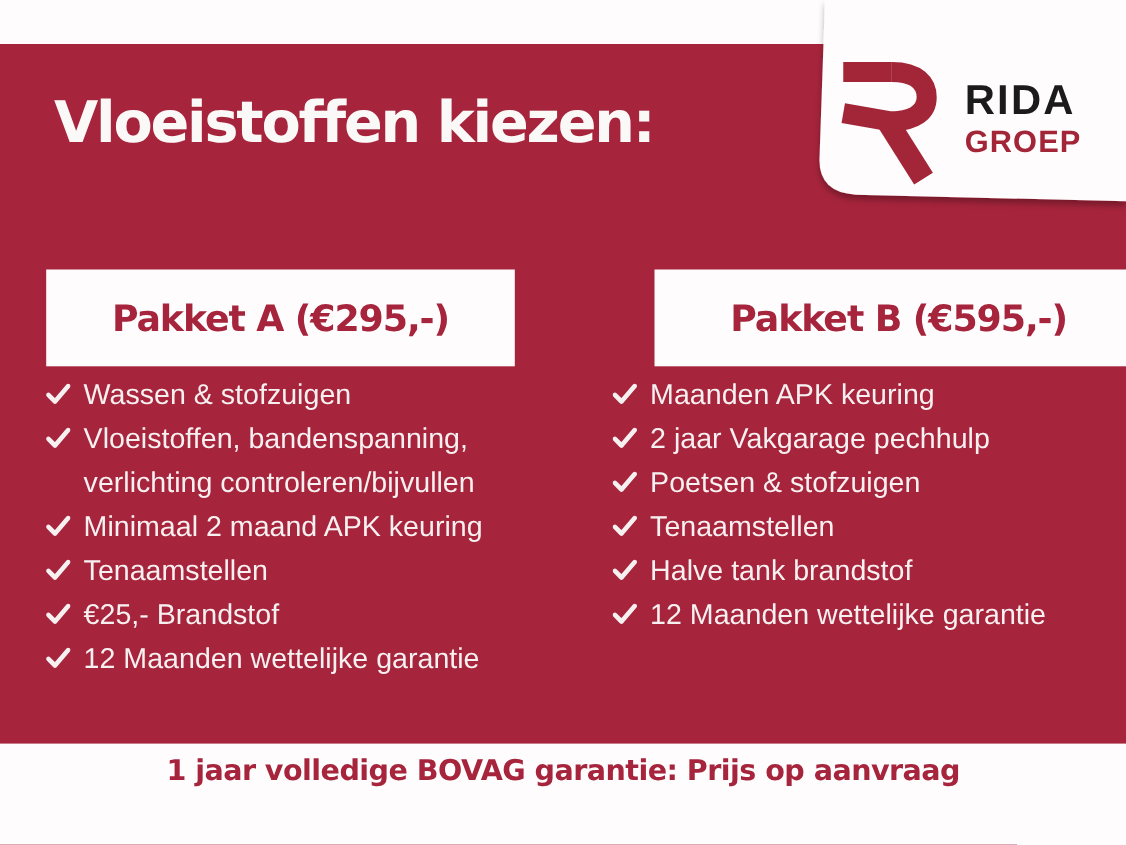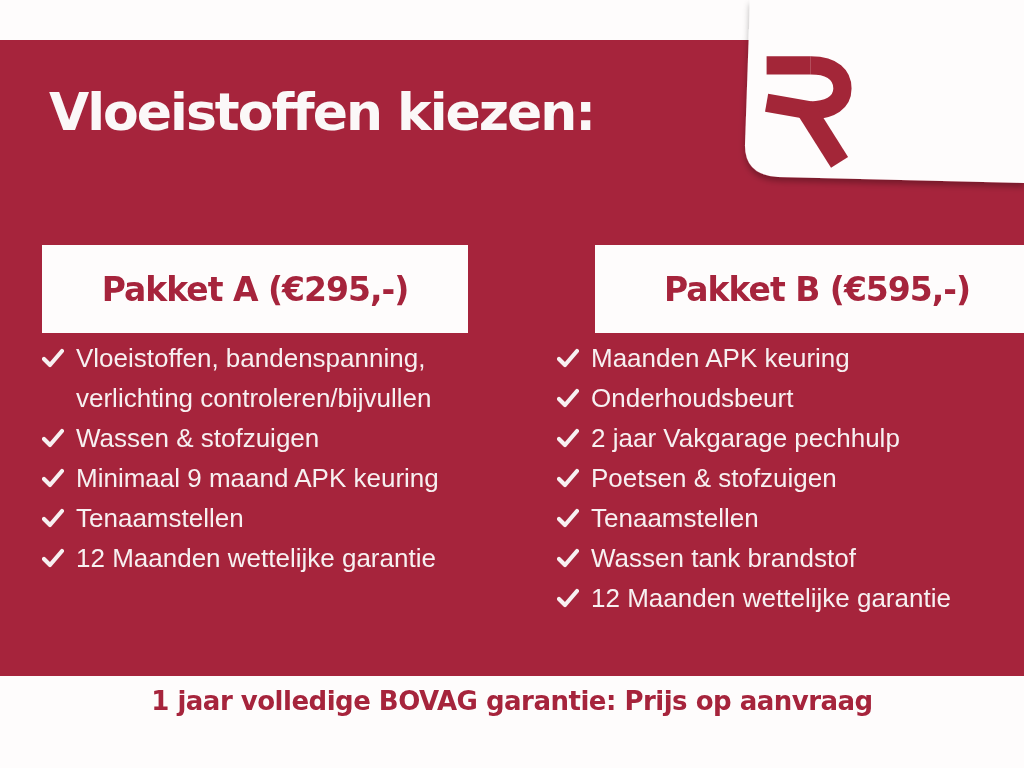--- a/index.html
+++ b/index.html
@@ -112,49 +112,57 @@
 
   <svg class="r-mark" viewBox="0 0 100 130">
     <g stroke="#A32638" fill="none" stroke-linecap="butt">
       <path d="M10 17 L56 17" stroke-width="19"></path>
       <path d="M56 17 C80 17 89 28 89 41 C89 55 78 63 56 64" stroke-width="19"></path>
       <path d="M10 56 L56 64" stroke-width="19"></path>
       <path d="M50 61 L86 118" stroke-width="21"></path>
     </g>
   </svg>
 
+  <div class="logo-rida">RIDA</div>
+  <div class="logo-groep">GROEP</div>
 
   <div class="pkg-header a">
     <span class="pkg-title">Pakket A (€295,-)</span>
   </div>
   <div class="pkg-list a">
     <div class="item">
       <svg class="check" viewBox="0 0 22 20">
           <path d="M2 11 L8 17 L20 3" stroke="#F7F0F1" stroke-width="4.2" fill="none" stroke-linecap="round" stroke-linejoin="round"></path>
         </svg>
+      <span class="item-text">Wassen &amp; stofzuigen</span>
+    </div>
+    <div class="item">
+      <svg class="check" viewBox="0 0 22 20">
+          <path d="M2 11 L8 17 L20 3" stroke="#F7F0F1" stroke-width="4.2" fill="none" stroke-linecap="round" stroke-linejoin="round"></path>
+        </svg>
       <span class="item-text">Vloeistoffen, bandenspanning,
 verlichting controleren/bijvullen</span>
     </div>
     <div class="item">
       <svg class="check" viewBox="0 0 22 20">
           <path d="M2 11 L8 17 L20 3" stroke="#F7F0F1" stroke-width="4.2" fill="none" stroke-linecap="round" stroke-linejoin="round"></path>
         </svg>
-      <span class="item-text">Wassen &amp; stofzuigen</span>
-    </div>
-    <div class="item">
-      <svg class="check" viewBox="0 0 22 20">
-          <path d="M2 11 L8 17 L20 3" stroke="#F7F0F1" stroke-width="4.2" fill="none" stroke-linecap="round" stroke-linejoin="round"></path>
-        </svg>
-      <span class="item-text">Minimaal 9 maand APK keuring</span>
+      <span class="item-text">Minimaal 2 maand APK keuring</span>
     </div>
     <div class="item">
       <svg class="check" viewBox="0 0 22 20">
           <path d="M2 11 L8 17 L20 3" stroke="#F7F0F1" stroke-width="4.2" fill="none" stroke-linecap="round" stroke-linejoin="round"></path>
         </svg>
       <span class="item-text">Tenaamstellen</span>
+    </div>
+    <div class="item">
+      <svg class="check" viewBox="0 0 22 20">
+          <path d="M2 11 L8 17 L20 3" stroke="#F7F0F1" stroke-width="4.2" fill="none" stroke-linecap="round" stroke-linejoin="round"></path>
+        </svg>
+      <span class="item-text">€25,- Brandstof</span>
     </div>
     <div class="item">
       <svg class="check" viewBox="0 0 22 20">
           <path d="M2 11 L8 17 L20 3" stroke="#F7F0F1" stroke-width="4.2" fill="none" stroke-linecap="round" stroke-linejoin="round"></path>
         </svg>
       <span class="item-text">12 Maanden wettelijke garantie</span>
     </div>
   </div>
 
   <div class="pkg-header b">
@@ -164,45 +172,39 @@
     <div class="item">
       <svg class="check" viewBox="0 0 22 20">
           <path d="M2 11 L8 17 L20 3" stroke="#F7F0F1" stroke-width="4.2" fill="none" stroke-linecap="round" stroke-linejoin="round"></path>
         </svg>
       <span class="item-text">Maanden APK keuring</span>
     </div>
     <div class="item">
       <svg class="check" viewBox="0 0 22 20">
           <path d="M2 11 L8 17 L20 3" stroke="#F7F0F1" stroke-width="4.2" fill="none" stroke-linecap="round" stroke-linejoin="round"></path>
         </svg>
-      <span class="item-text">Onderhoudsbeurt</span>
-    </div>
-    <div class="item">
-      <svg class="check" viewBox="0 0 22 20">
-          <path d="M2 11 L8 17 L20 3" stroke="#F7F0F1" stroke-width="4.2" fill="none" stroke-linecap="round" stroke-linejoin="round"></path>
-        </svg>
       <span class="item-text">2 jaar Vakgarage pechhulp</span>
     </div>
     <div class="item">
       <svg class="check" viewBox="0 0 22 20">
           <path d="M2 11 L8 17 L20 3" stroke="#F7F0F1" stroke-width="4.2" fill="none" stroke-linecap="round" stroke-linejoin="round"></path>
         </svg>
       <span class="item-text">Poetsen &amp; stofzuigen</span>
     </div>
     <div class="item">
       <svg class="check" viewBox="0 0 22 20">
           <path d="M2 11 L8 17 L20 3" stroke="#F7F0F1" stroke-width="4.2" fill="none" stroke-linecap="round" stroke-linejoin="round"></path>
         </svg>
       <span class="item-text">Tenaamstellen</span>
     </div>
     <div class="item">
       <svg class="check" viewBox="0 0 22 20">
           <path d="M2 11 L8 17 L20 3" stroke="#F7F0F1" stroke-width="4.2" fill="none" stroke-linecap="round" stroke-linejoin="round"></path>
         </svg>
-      <span class="item-text">Wassen tank brandstof</span>
+      <span class="item-text">Halve tank brandstof</span>
     </div>
     <div class="item">
       <svg class="check" viewBox="0 0 22 20">
           <path d="M2 11 L8 17 L20 3" stroke="#F7F0F1" stroke-width="4.2" fill="none" stroke-linecap="round" stroke-linejoin="round"></path>
         </svg>
       <span class="item-text">12 Maanden wettelijke garantie</span>
     </div>
   </div>
 
   <div class="footer-bar">

